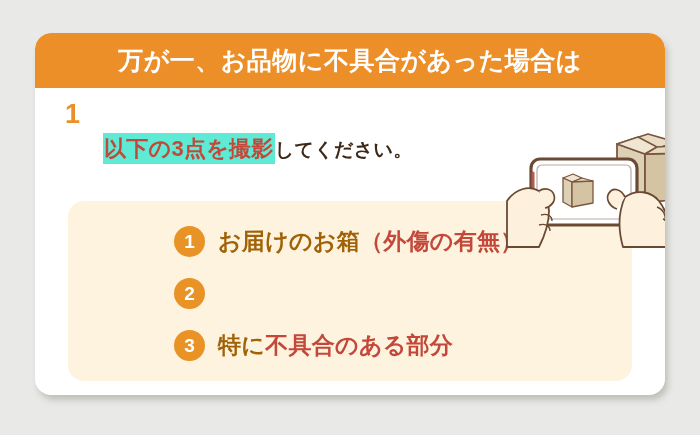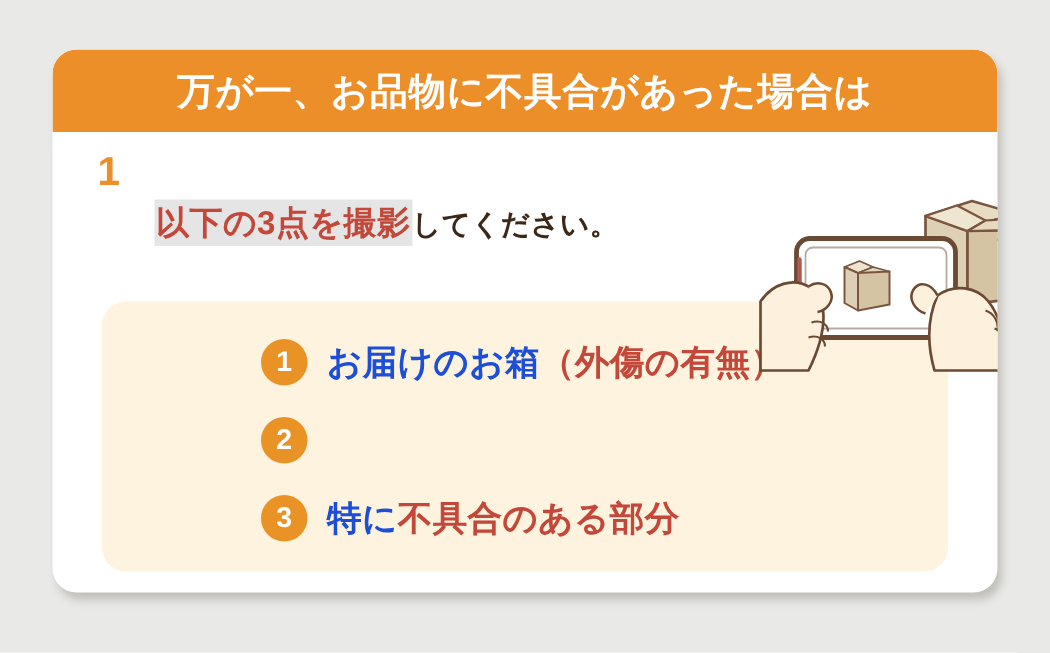--- a/index.html
+++ b/index.html
@@ -72,21 +72,21 @@
     font-weight: bold;
     letter-spacing: 0.3px;
     white-space: nowrap;
   }
   #step-line2 {
     margin-left: 38px;
     margin-top: 6px;
     white-space: nowrap;
   }
   #highlight-phrase {
-    background: #e5e5e5;
+    background: #5eead4;
     color: #c4483a;
     font-size: 22px;
     font-weight: bold;
     padding: 3px 1px;
     letter-spacing: 0.3px;
   }
   #step-tail {
     color: #3d2817;
     font-size: 19px;
     font-weight: bold;
@@ -125,21 +125,21 @@
     flex: none;
     margin-right: 13px;
     line-height: 1;
   }
   .item-text {
     font-size: 23px;
     font-weight: bold;
     letter-spacing: 0.3px;
     white-space: nowrap;
   }
-  .t-brown { color: #1d4ed8; }
+  .t-brown { color: #a16207; }
   .t-red   { color: #c4483a; }
 
   
   #illustration {
     position: absolute;
     left: 470px;
     top: 90px;
     width: 200px;
     height: 130px;
   }

